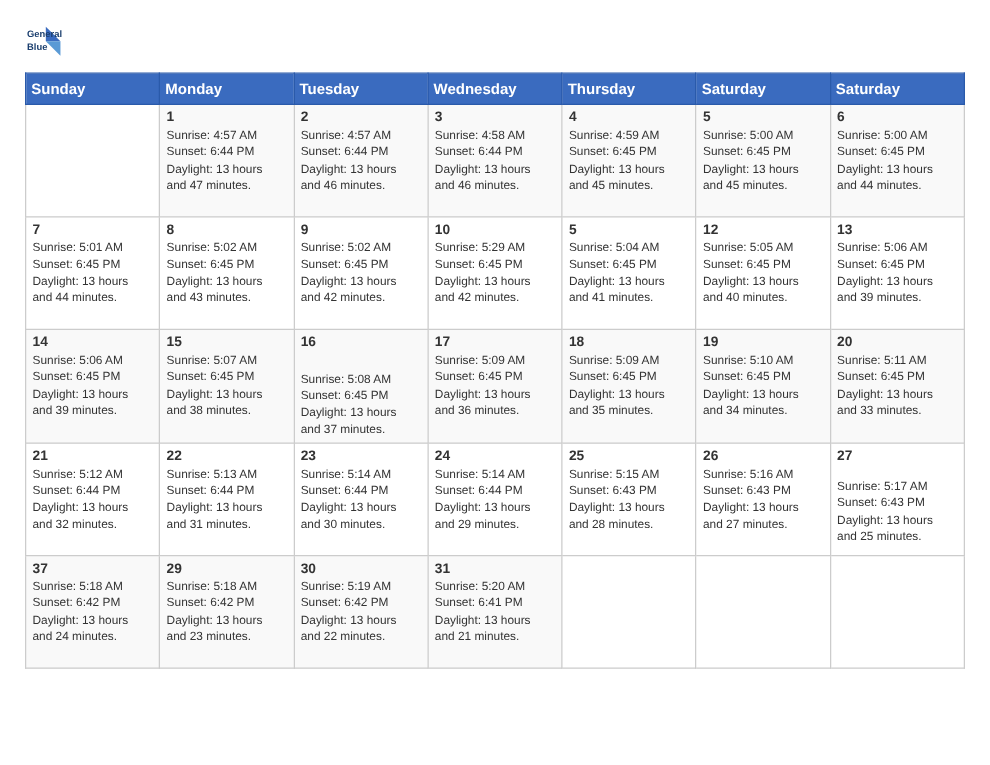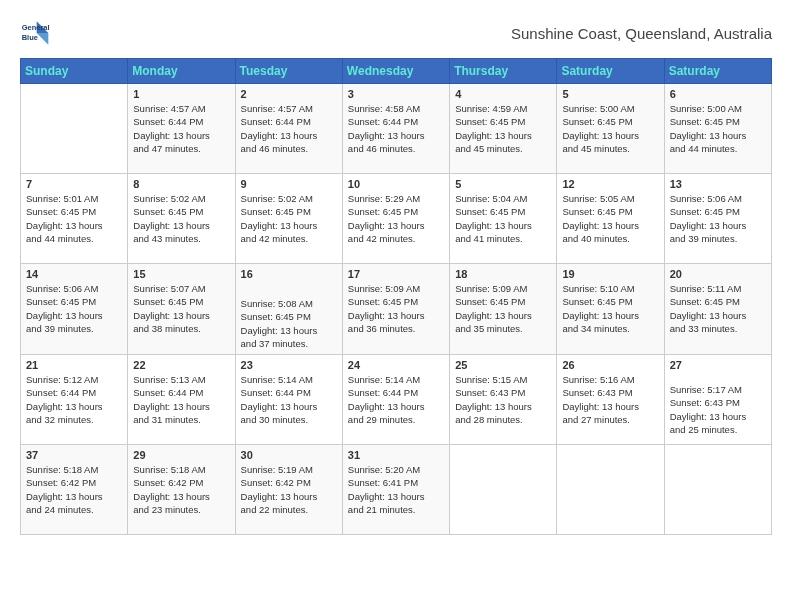--- a/index.html
+++ b/index.html
@@ -10,21 +10,21 @@
       height: 612px;
       overflow: hidden;
     }
     .page {
       width: 792px;
       padding: 18px 20px 10px 20px;
     }
     .header-area {
       display: flex;
       justify-content: space-between;
-      align-items: center;
+      align-items: flex-end;
       margin-bottom: 10px;
     }
     .logo {
       display: flex;
       align-items: center;
       gap: 4px;
     }
     .logo-icon {
       width: 30px;
       height: 30px;
@@ -41,21 +41,21 @@
       font-size: 15px;
       color: #444;
     }
     .calendar {
       width: 100%;
       border-collapse: collapse;
       table-layout: fixed;
     }
     .calendar thead tr th {
       background: #3a6bbf;
-      color: #5eead4;
+      color: #ffffff;
       font-size: 12px;
       font-weight: bold;
       padding: 5px 4px;
       text-align: left;
       border: 1px solid #2a5aaa;
     }
     .calendar tbody tr td {
       vertical-align: top;
       border: 1px solid #ccc;
       padding: 4px 5px;
@@ -90,21 +90,20 @@
     <div class="logo">
       <svg class="logo-icon" viewBox="0 0 36 36">
         <rect x="0" y="0" width="36" height="36" fill="white"></rect>
         <polygon points="20,4 34,18 20,18" fill="#3a6bbf"></polygon>
         <polygon points="20,18 34,18 34,32" fill="#5a9ad5"></polygon>
         <text x="2" y="14" font-size="9" font-weight="bold" fill="#1a3e6e" font-family="Arial">General</text>
         <text x="2" y="26" font-size="9" font-weight="bold" fill="#1a3e6e" font-family="Arial">Blue</text>
       </svg>
     </div>
     <div class="title-area">
-      <div class="subtitle">Sunshine Coast, Queensland, Australia</div>
     </div>
   </div>
 
   <table class="calendar">
     <thead>
       <tr>
         <th>Sunday</th>
         <th>Monday</th>
         <th>Tuesday</th>
         <th>Wednesday</th>

